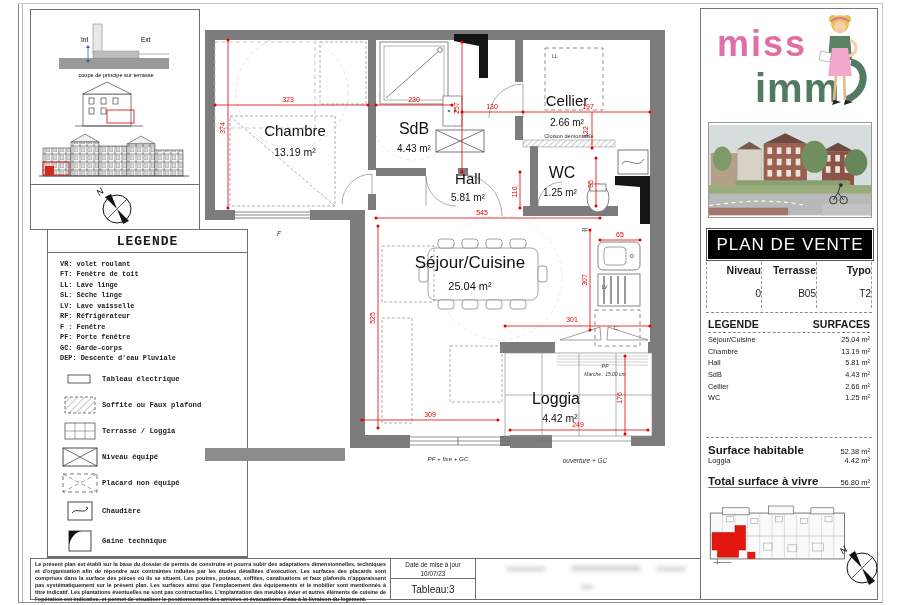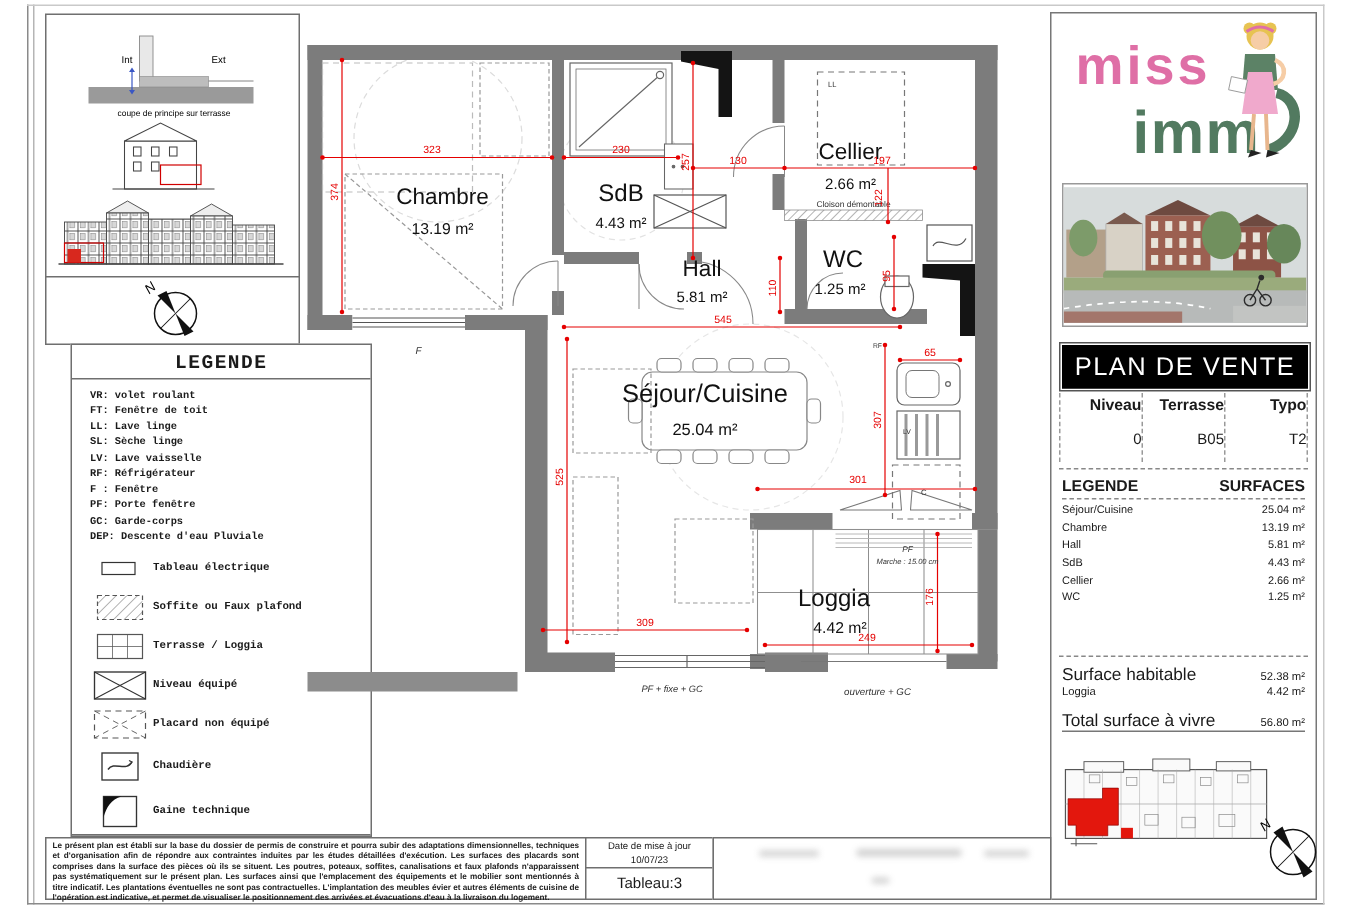--- a/index.html
+++ b/index.html
@@ -46,21 +46,21 @@
   .info-col:first-child{border-left:1px dashed #999;}
   .info-h{font-size:10.5px;font-weight:bold;}
   .info-v{font-size:10px;margin-top:12px;}
   #info-sep{left:706px;top:312px;width:166px;border-top:1.5px dashed #888;}
   #pieces-head{left:708px;top:318px;width:162px;display:flex;justify-content:space-between;font-size:10.5px;font-weight:bold;border-bottom:1px dashed #888;padding-bottom:2px;}
   #pieces-list{left:708px;top:334px;width:162px;font-size:7.3px;line-height:1.6;}
   .piece-row{display:flex;justify-content:space-between;}
   #surf-sep{left:706px;top:437px;width:166px;border-top:1.5px dashed #888;}
   #surfaces{left:708px;top:444px;width:162px;}
   .surf-row{display:flex;justify-content:space-between;align-items:baseline;}
-  .surf-big{font-size:11.5px;font-weight:normal;}
+  .surf-big{font-size:11.5px;font-weight:bold;}
   .surf-small{font-size:7.5px;}
   .surf-val{font-size:7.5px;}
   #total-row{margin-top:10px;border-bottom:1px solid #777;padding-bottom:0;}
   #keyplan{left:705px;top:500px;width:150px;height:72px;}
   #panel-compass{left:838px;top:540px;width:44px;height:50px;}
 
   
   #logo{left:705px;top:10px;width:170px;height:110px;}
 
   svg text{font-family:"Liberation Sans",sans-serif;}

